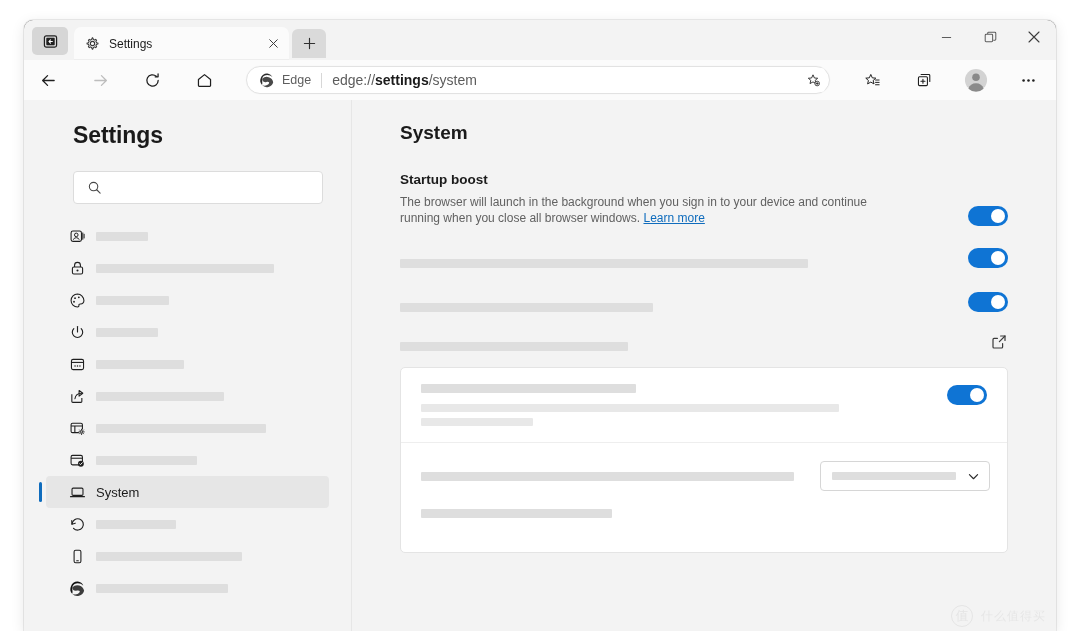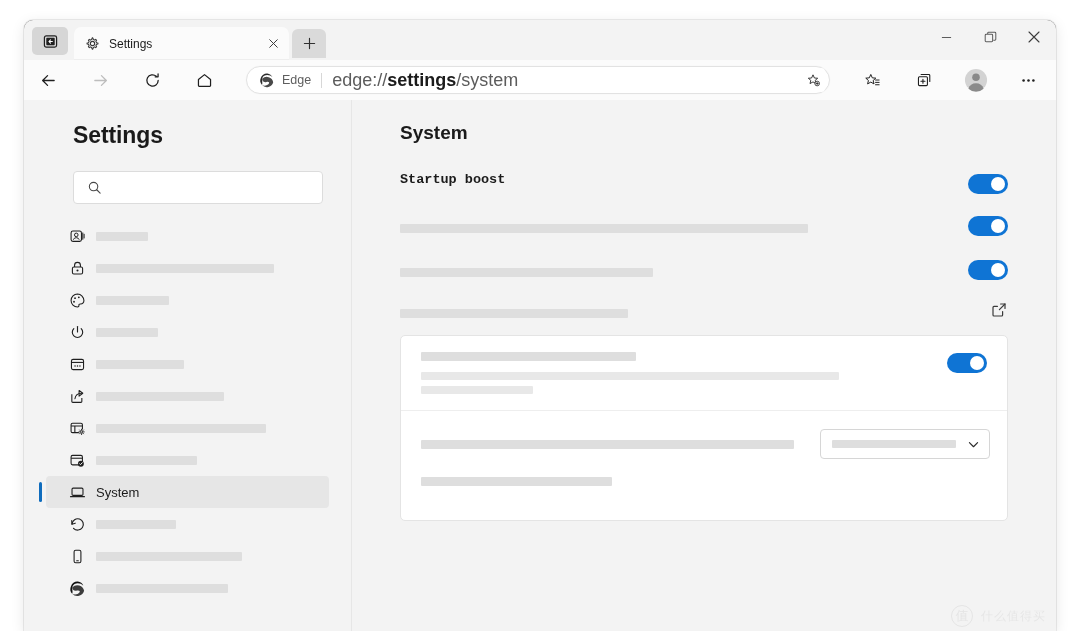--- a/index.html
+++ b/index.html
@@ -143,21 +143,21 @@
     color: #5e5e5e;
   }
   .omni-sep {
     width: 1px;
     height: 15px;
     background: #d7d7d7;
     margin: 0 10px;
   }
   .omni-url {
     flex: 1;
-    font-size: 18px;
+    font-size: 14px;
     color: #5c5c5c;
     white-space: nowrap;
   }
   .omni-url b { color: #1b1b1b; font-weight: 700; }
   .omni-fav {
     width: 24px; height: 24px;
     display: flex; align-items: center; justify-content: center;
     background: #ffffff;
     border-radius: 4px;
   }
@@ -248,24 +248,23 @@
 
   .h1 {
     font-size: 19px;
     color: #1a1a1a;
     font-weight: 600;
     margin-bottom: 28px;
   }
 
   .setting-row {
     display: flex;
-    align-items: center;
+    align-items: flex-end;
     justify-content: space-between;
     margin-bottom: 16px;
-    font-family: Liberation Mono, monospace;
   }
   .setting-text { flex: 1; padding-right: 26px; }
   .setting-label {
     font-size: 13.5px;
     color: #1b1b1b;
     font-weight: 600;
     margin-bottom: 7px;
   }
   .setting-desc {
     font-size: 12px;
@@ -646,20 +645,21 @@
       </div>
     </div>
 
     <div class="content">
 
       <div class="h1">System</div>
 
       <div class="setting-row">
         <div class="setting-text">
           <div class="setting-label">Startup boost</div>
+          <div class="setting-desc"><span>The browser will launch in the background when you sign in to your device and continue running when you close all browser windows. </span><a href="#">Learn more</a></div>
         </div>
         <div class="toggle"></div>
       </div>
 
       <div class="setting-row" style="margin-top:26px">
         <div class="setting-text">
           <div class="redact" style="width:408px"></div>
         </div>
         <div class="toggle" style="margin-top:-4px"></div>
       </div>

